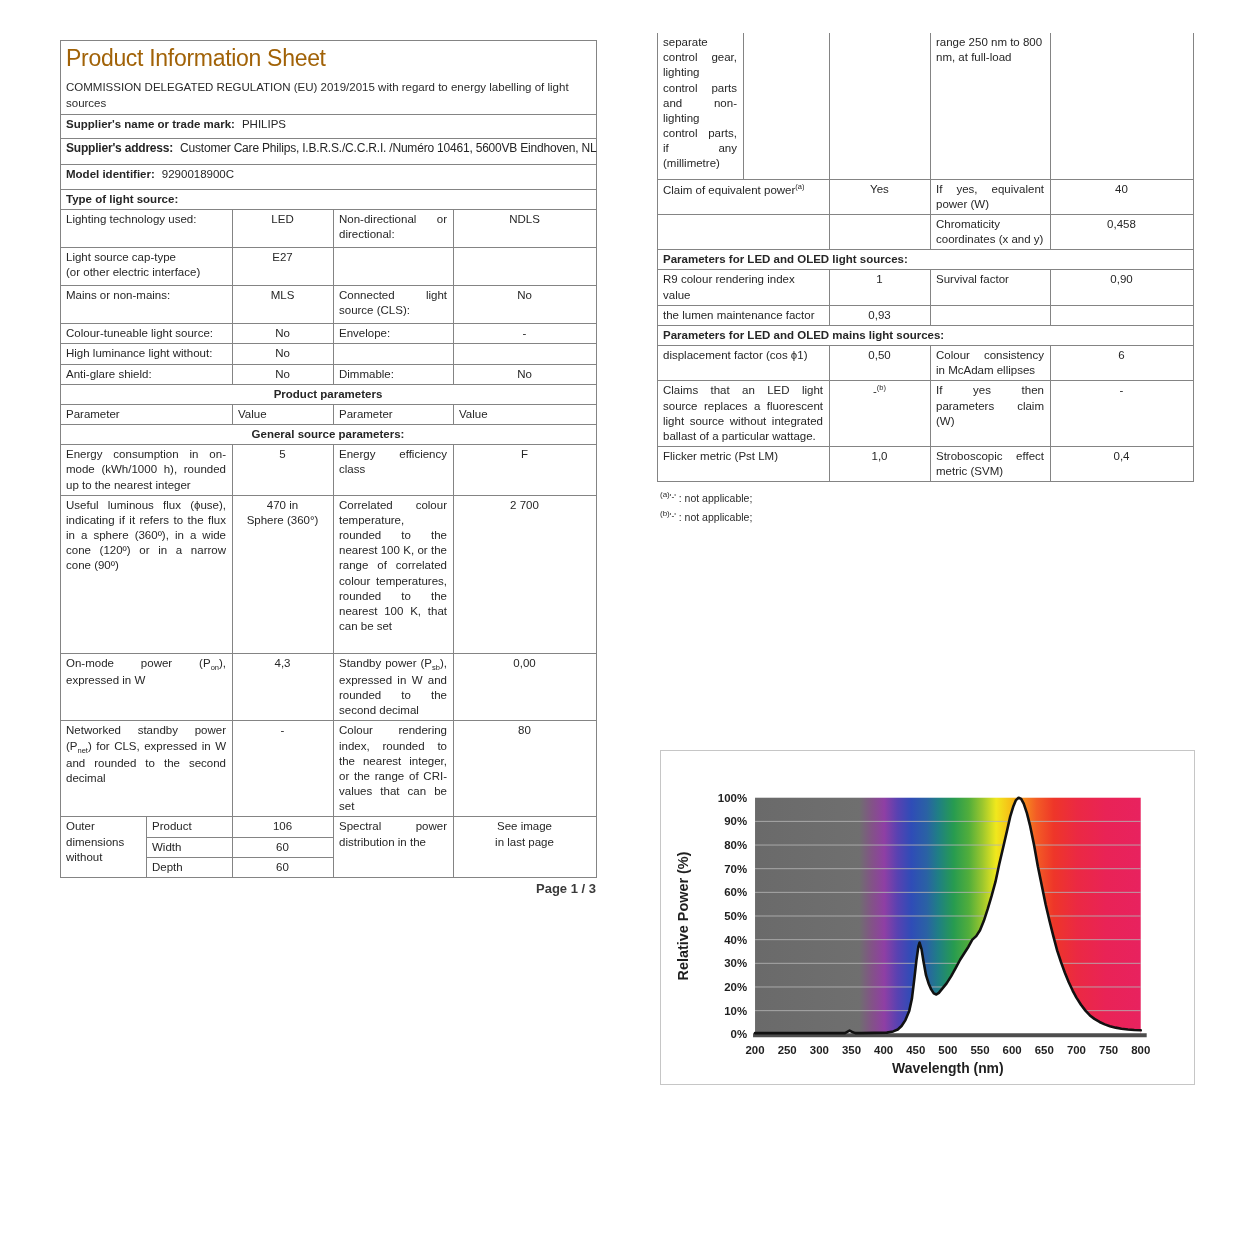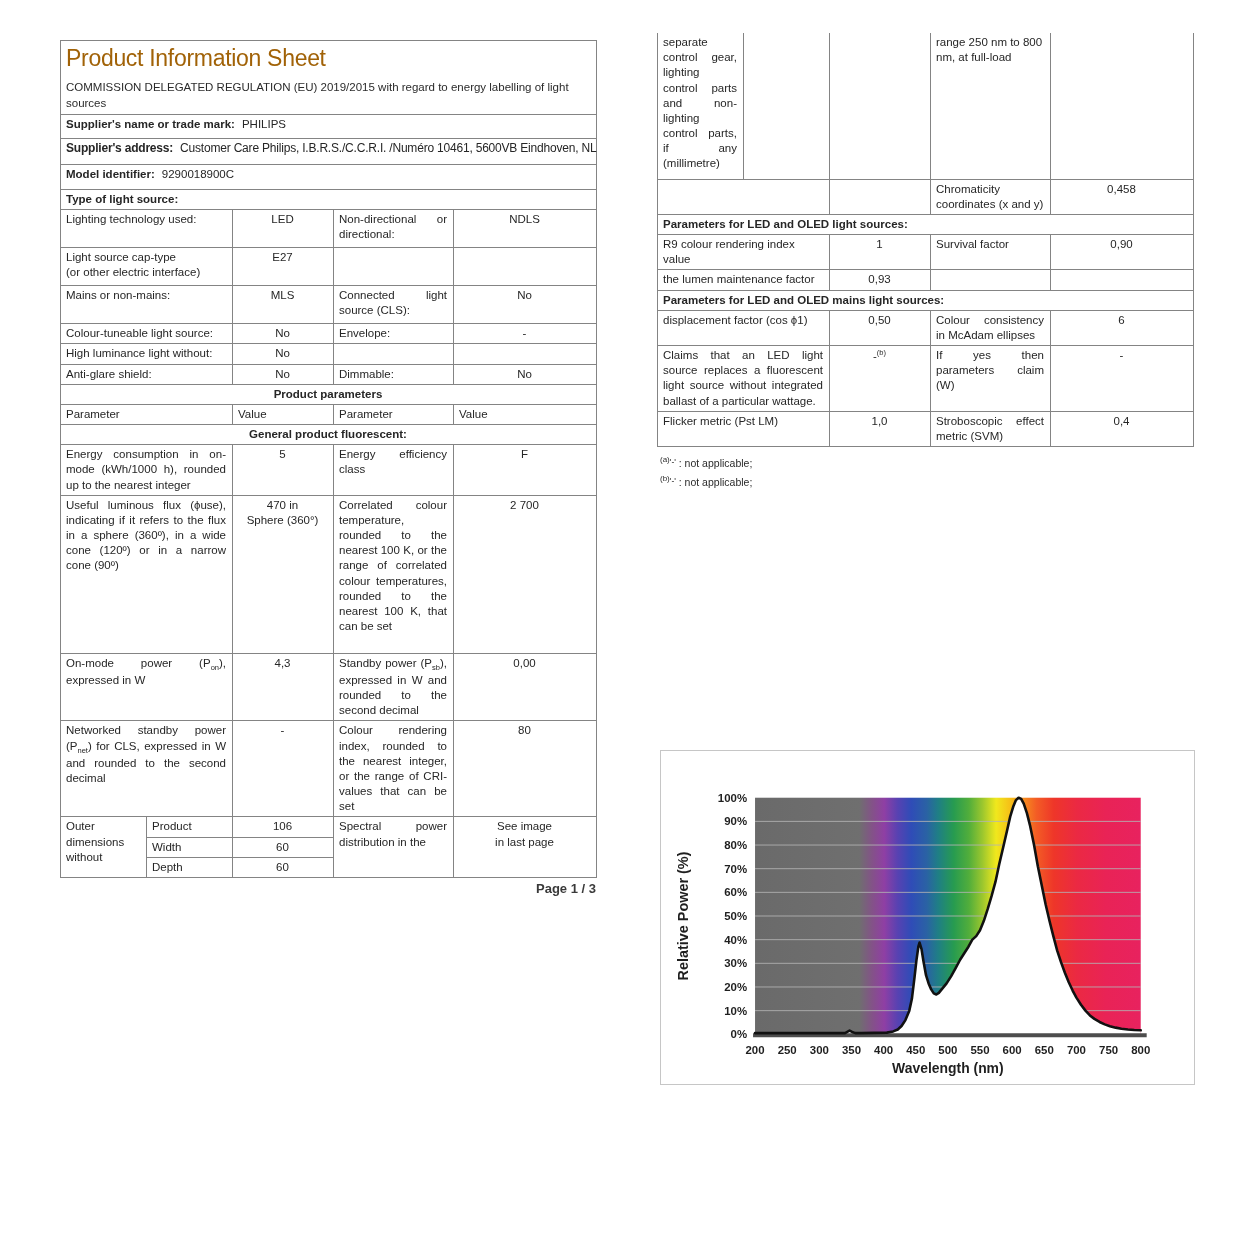--- a/index.html
+++ b/index.html
@@ -116,21 +116,21 @@
     <tr style="height:16px">
       <td colspan="5" class="c b">Product parameters</td>
     </tr>
     <tr style="height:18px">
       <td colspan="2">Parameter</td>
       <td>Value</td>
       <td>Parameter</td>
       <td>Value</td>
     </tr>
     <tr style="height:16px">
-      <td colspan="5" class="c b">General product fluorescent:</td>
+      <td colspan="5" class="c b">General source parameters:</td>
     </tr>
     <tr style="height:49px">
       <td colspan="2" class="j">Energy consumption in on-mode (kWh/1000 h), rounded up to the nearest integer</td>
       <td class="c">5</td>
       <td class="j">Energy efficiency class</td>
       <td class="c">F</td>
     </tr>
     <tr style="height:158px">
       <td colspan="2" class="j">Useful luminous flux (ϕuse), indicating if it refers to the flux in a sphere (360º), in a wide cone (120º) or in a narrow cone (90º)</td>
       <td class="c pre">470 in
@@ -180,20 +180,26 @@
       <col style="width:120px">
         <col style="width:143px">
     </colgroup>
     <tbody>
         <tr class="cut" style="height:146px">
       <td class="j">separate control gear, lighting control parts and non-lighting control parts, if any (millimetre)</td>
       <td></td>
       <td></td>
       <td>range 250 nm to 800 nm, at full-load</td>
       <td></td>
+    </tr>
+    <tr style="height:34px">
+      <td colspan="2"><span>Claim of equivalent power</span><sup>(a)</sup></td>
+      <td class="c">Yes</td>
+      <td class="j">If yes, equivalent power (W)</td>
+      <td class="c">40</td>
     </tr>
     <tr style="height:33px">
       <td colspan="2"></td>
       <td></td>
       <td class="j">Chromaticity coordinates (x and y)</td>
       <td class="c">0,458</td>
     </tr>
     <tr style="height:16px">
       <td colspan="5" class="b">Parameters for LED and OLED light sources:</td>
     </tr>

